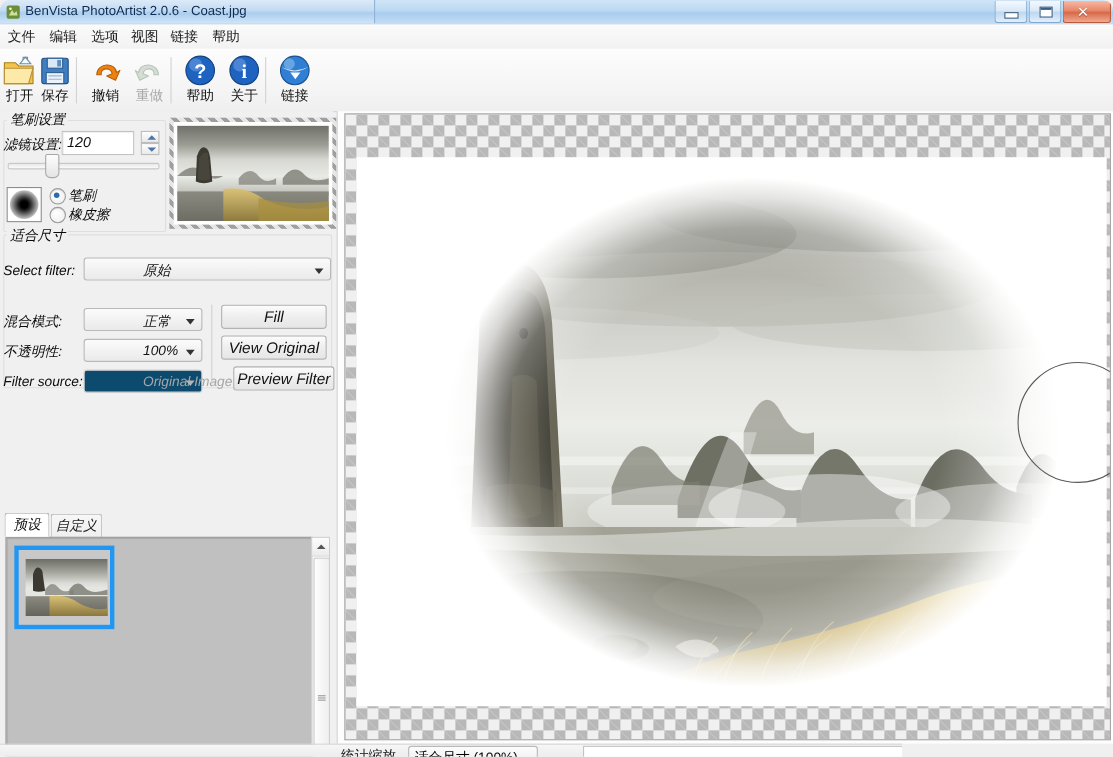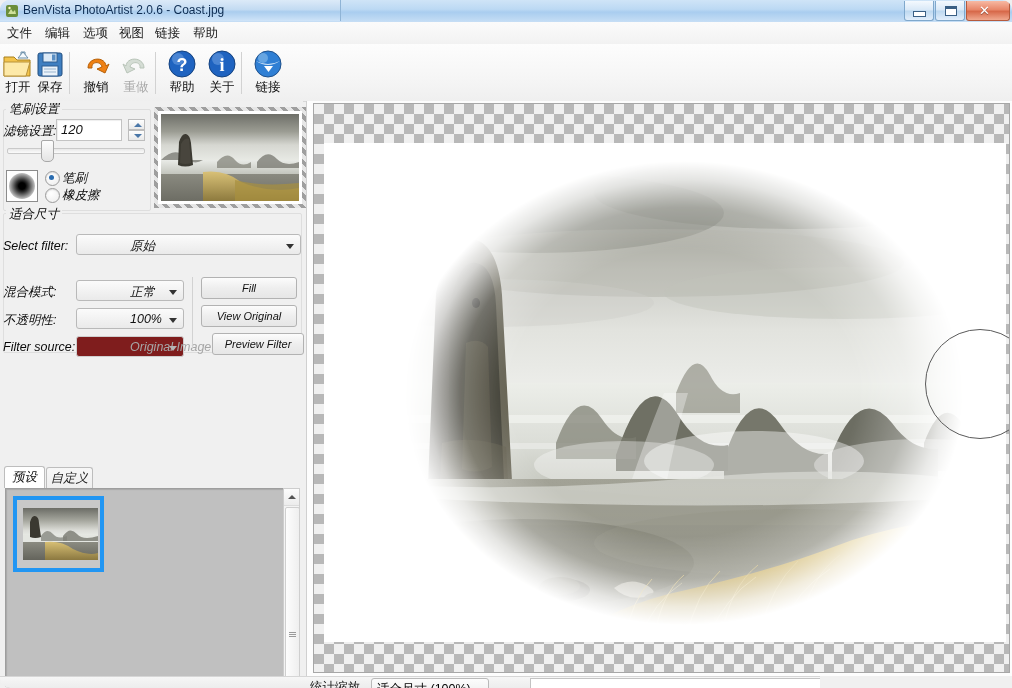--- a/index.html
+++ b/index.html
@@ -87,28 +87,28 @@
   .radio.on:after{content:"";position:absolute;left:3px;top:3px;width:5px;height:5px;border-radius:50%;
     background:#2a6cb0;}
 
   .combo{position:absolute;height:21px;box-sizing:border-box;
     border:1px solid #b9b9b9;border-radius:3px;
     background:linear-gradient(to bottom,#fbfbfb,#eaeaea);
     font-size:12.5px;color:#111;}
   .combo .cv{position:absolute;left:5px;top:3px;white-space:nowrap;margin-left:48px;}
   .combo .cd{position:absolute;right:6px;top:9px;width:0;height:0;
     border-left:4px solid transparent;border-right:4px solid transparent;border-top:5px solid #333;}
-  .combo.disabled{background:#7f1d1d;border-color:#cfcfcf;}
+  .combo.disabled{background:#0c4a6e;border-color:#cfcfcf;}
   .combo.disabled .cv{color:#a6a6a6;}
   .combo.disabled .cd{border-top-color:#b5b5b5;}
 
   .btn{position:absolute;height:22px;box-sizing:border-box;text-align:center;
     border:1px solid #b2b2b2;border-radius:3px;
     background:linear-gradient(to bottom,#fcfcfc,#eeeeee 50%,#e6e6e6);
-    font-size:11px;color:#111;line-height:20px;cursor:default;}
+    font-size:14px;color:#111;line-height:20px;cursor:default;}
 
   .tabstrip{position:absolute;left:0;top:365px;width:303px;height:22px;}
   .tab{position:absolute;top:0;height:22px;box-sizing:border-box;
     border:1px solid #bdbdbd;border-bottom:none;border-radius:3px 3px 0 0;
     font-size:12.5px;line-height:20px;text-align:center;cursor:default;}
   .tab.active{background:#fff;color:#111;z-index:2;}
   .tab.idle{background:linear-gradient(to bottom,#f7f7f7,#e9e9e9);color:#222;top:1px;height:36px;}
 
   .presetpane{position:absolute;left:5px;top:387px;width:277px;height:291px;
     background:#c0c0c0;border:1px solid #9e9e9e;

